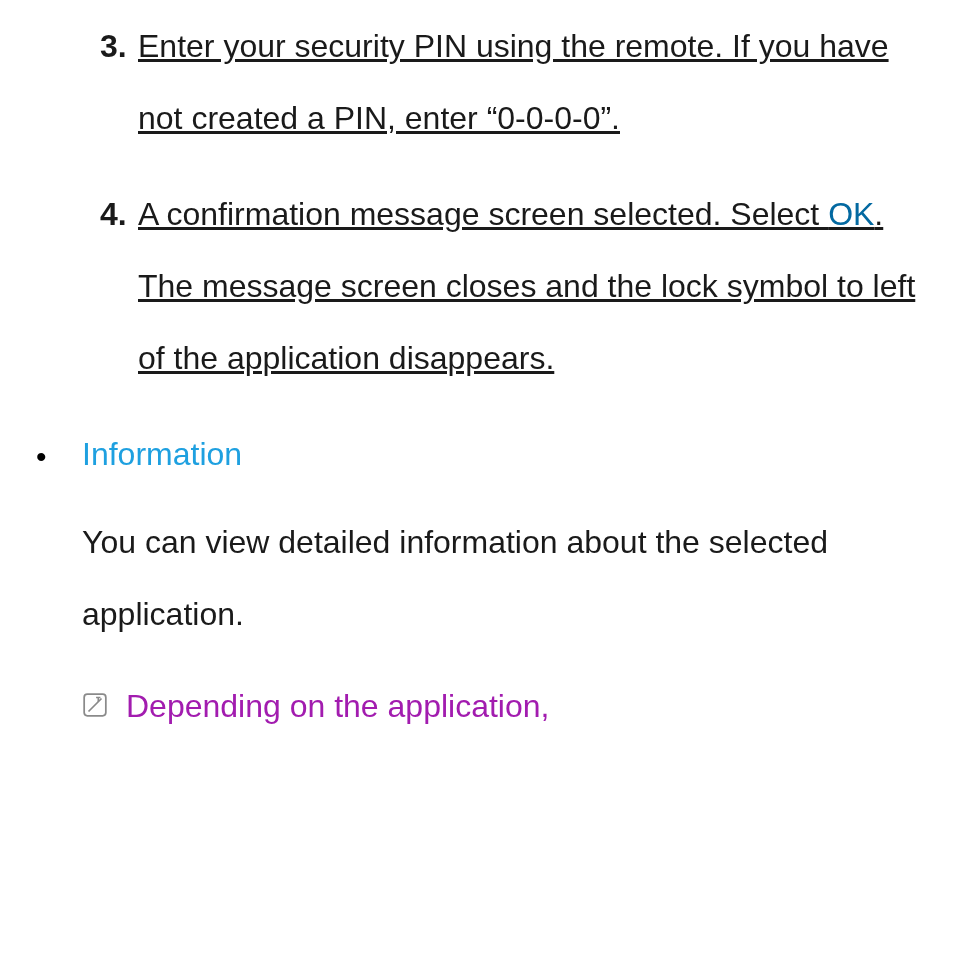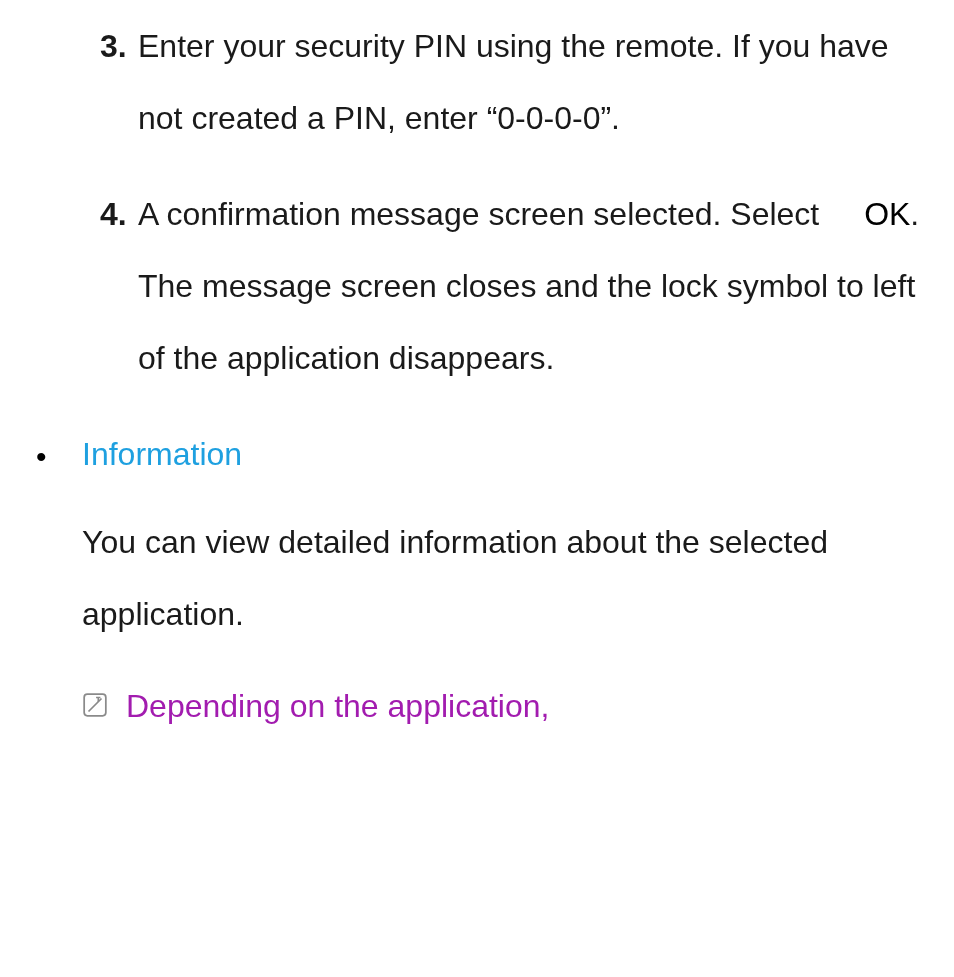--- a/index.html
+++ b/index.html
@@ -24,30 +24,31 @@
       margin-bottom: 24px;
     }
     .ol-num {
       font-weight: bold;
       min-width: 38px;
       flex-shrink: 0;
     }
     .ol-body {
       flex: 1;
       padding-right: 20px;
+      text-decoration: underline;
     }
     .inline-link {
-      color: #000000;
-      margin-left: 36px;
+      color: #0369a1;
     }
     .bullet-row {
       display: flex;
-      padding-left: 36px;
+      padding-left: 16px;
       margin-top: 18px;
       margin-bottom: 14px;
+      margin-left: 20px;
     }
     .bullet-dot {
       flex-shrink: 0;
       width: 46px;
       font-size: 32px;
       line-height: 2.25;
       padding-top: 2px;
     }
     .bullet-dot::before {
       content: "•";

